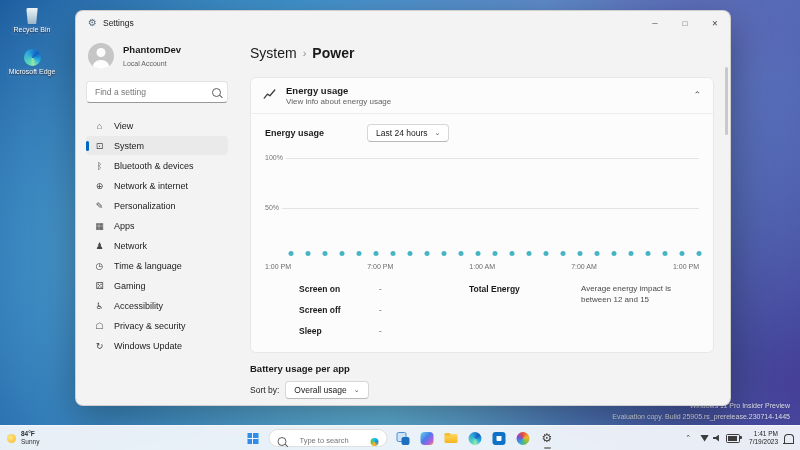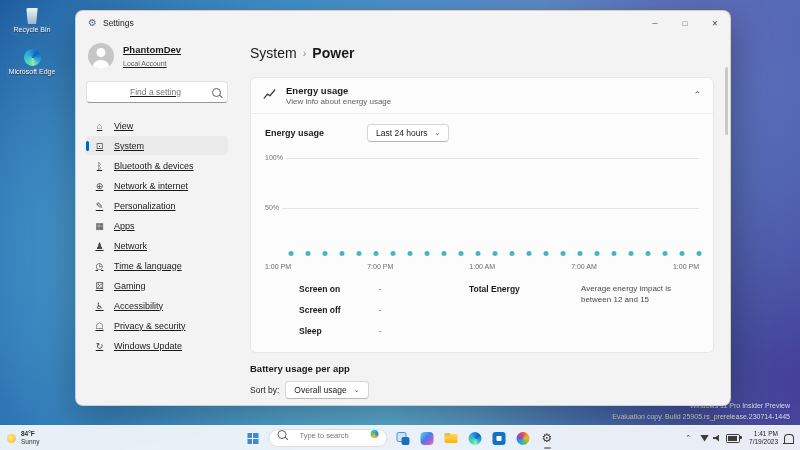--- a/index.html
+++ b/index.html
@@ -40,30 +40,30 @@
     box-shadow:0 14px 42px rgba(0,0,0,.35);box-sizing:border-box;}
   .titlebar{height:24px;display:flex;align-items:center;justify-content:space-between;}
   .tb-left{display:flex;align-items:center;gap:6px;padding-left:12px;font-size:8.5px;}
   .app-gear{font-size:10px;color:#5a6b7a;line-height:1;}
   .wc{display:flex;}
   .wc-btn{width:30px;height:24px;border:none;background:transparent;font-size:7.5px;color:#404040;
     display:flex;align-items:center;justify-content:center;font-family:inherit;padding:0;cursor:default;}
   .win-body{display:flex;height:372px;}
 
   
-  .sidebar{width:160px;flex-shrink:0;padding:2px 8px 0 10px;box-sizing:border-box;text-decoration:underline;}
+  .sidebar{width:160px;flex-shrink:0;padding:2px 8px 0 10px;box-sizing:border-box;}
   .profile{display:grid;grid-template-columns:26px 1fr;column-gap:9px;align-items:center;margin:6px 0 0 2px;}
   .avatar{grid-row:1/3;width:26px;height:26px;border-radius:50%;background:#c6c6c6;position:relative;overflow:hidden;}
   .avatar::before{content:"";position:absolute;top:5px;left:50%;transform:translateX(-50%);width:9px;height:9px;border-radius:50%;background:#fdfdfd;}
   .avatar::after{content:"";position:absolute;top:17px;left:50%;transform:translateX(-50%);width:17px;height:10px;border-radius:8px 8px 0 0;background:#fdfdfd;}
   .pname{font-size:9.5px;font-weight:700;line-height:1.15;}
   .ptype{font-size:7px;color:#5f5f5f;}
   .sbsearch{height:20px;background:#fff;border:1px solid #e3e3e3;border-bottom-color:#989898;border-radius:4px;
     display:flex;align-items:center;padding:0 6px;margin-top:12px;}
-  .sbsearch input{flex:1;border:none;outline:none;background:transparent;font-size:8.5px;font-family:inherit;min-width:0;margin-left:35px;}
+  .sbsearch input{flex:1;border:none;outline:none;background:transparent;font-size:8.5px;font-family:inherit;min-width:0;}
   input::placeholder{color:#767676;}
   .mag{position:relative;width:7px;height:7px;border:1px solid #5f5f5f;border-radius:50%;display:inline-block;flex-shrink:0;}
   .mag::after{content:"";position:absolute;width:4px;height:1px;background:#5f5f5f;transform:rotate(45deg);right:-3px;bottom:-1px;}
   nav{display:block;margin-top:13px;}
   .nav-item{height:19px;margin-bottom:1px;border-radius:4px;display:flex;align-items:center;gap:9px;
     padding:0 8px;position:relative;font-size:9px;cursor:default;}
   .nav-item.sel{background:#eaeaea;}
   .nav-item.sel::before{content:"";position:absolute;left:0;top:4.5px;width:3px;height:10px;border-radius:2px;background:#0067c0;}
   .nv-ic{width:11px;text-align:center;font-size:9px;color:#454545;}
   .nv-lb{white-space:nowrap;}
@@ -121,21 +121,21 @@
   .sun{width:9px;height:9px;border-radius:50%;background:radial-gradient(circle at 40% 40%,#ffe98a,#f6b51e);}
   .wtxt{display:flex;flex-direction:column;font-size:6.5px;line-height:1.2;color:#2e2e2e;}
   .wtemp{font-weight:700;}
   .tk-center{position:absolute;left:50%;transform:translateX(-50%);display:flex;align-items:center;gap:7px;}
   .tb-icon{width:17px;height:17px;position:relative;display:flex;align-items:center;justify-content:center;border-radius:3px;cursor:default;}
   .tb-icon.start::before{content:"";width:11px;height:11px;
     background:linear-gradient(to right,transparent 0 5px,#f3f7fb 5px 6px,transparent 6px),
                linear-gradient(to bottom,transparent 0 5px,#f3f7fb 5px 6px,transparent 6px),
                linear-gradient(#2f8ce8,#2f8ce8);}
   .tk-search{height:16px;padding:0 8px;border-radius:9px;background:#fff;border:1px solid #dfdfdf;
-    display:flex;align-items:flex-start;gap:11px;}
+    display:flex;align-items:flex-end;gap:11px;}
   .tk-search input{width:58px;border:none;outline:none;background:transparent;font-size:7.5px;font-family:inherit;}
   .sh-dot{width:8px;height:8px;border-radius:50%;background:conic-gradient(#0bc4e8,#2b7de9,#f7b928,#7cc043,#0bc4e8);}
   .tb-icon.task-view::before{content:"";position:absolute;left:2px;top:2px;width:8px;height:8px;border-radius:2px;background:#cfe3f7;border:1px solid #4a90d9;}
   .tb-icon.task-view::after{content:"";position:absolute;right:2px;bottom:2px;width:8px;height:8px;border-radius:2px;background:#1f6fc0;}
   .tb-icon.copilot::before{content:"";width:13px;height:13px;border-radius:4px;background:linear-gradient(135deg,#67d3f0,#4b7be8 45%,#b05fe0 75%,#f0913f);}
   .tb-icon.file-explorer::before{content:"";position:absolute;left:2px;top:4.5px;width:13px;height:9px;border-radius:1.5px;background:linear-gradient(#ffd75e,#f5b51f);}
   .tb-icon.file-explorer::after{content:"";position:absolute;left:2px;top:3px;width:6px;height:3px;border-radius:1px 1px 0 0;background:#f2c23d;}
   .tb-icon.edge::before{content:"";width:13px;height:13px;border-radius:50%;
     background:conic-gradient(from 210deg,#5bd9b9,#2da7db 30%,#1161c4 55%,#2bb3e0 75%,#9be8a8 90%,#5bd9b9);}
   .tb-icon.store::before{content:"";position:absolute;inset:2px;border-radius:3px;background:#1072c6;}

